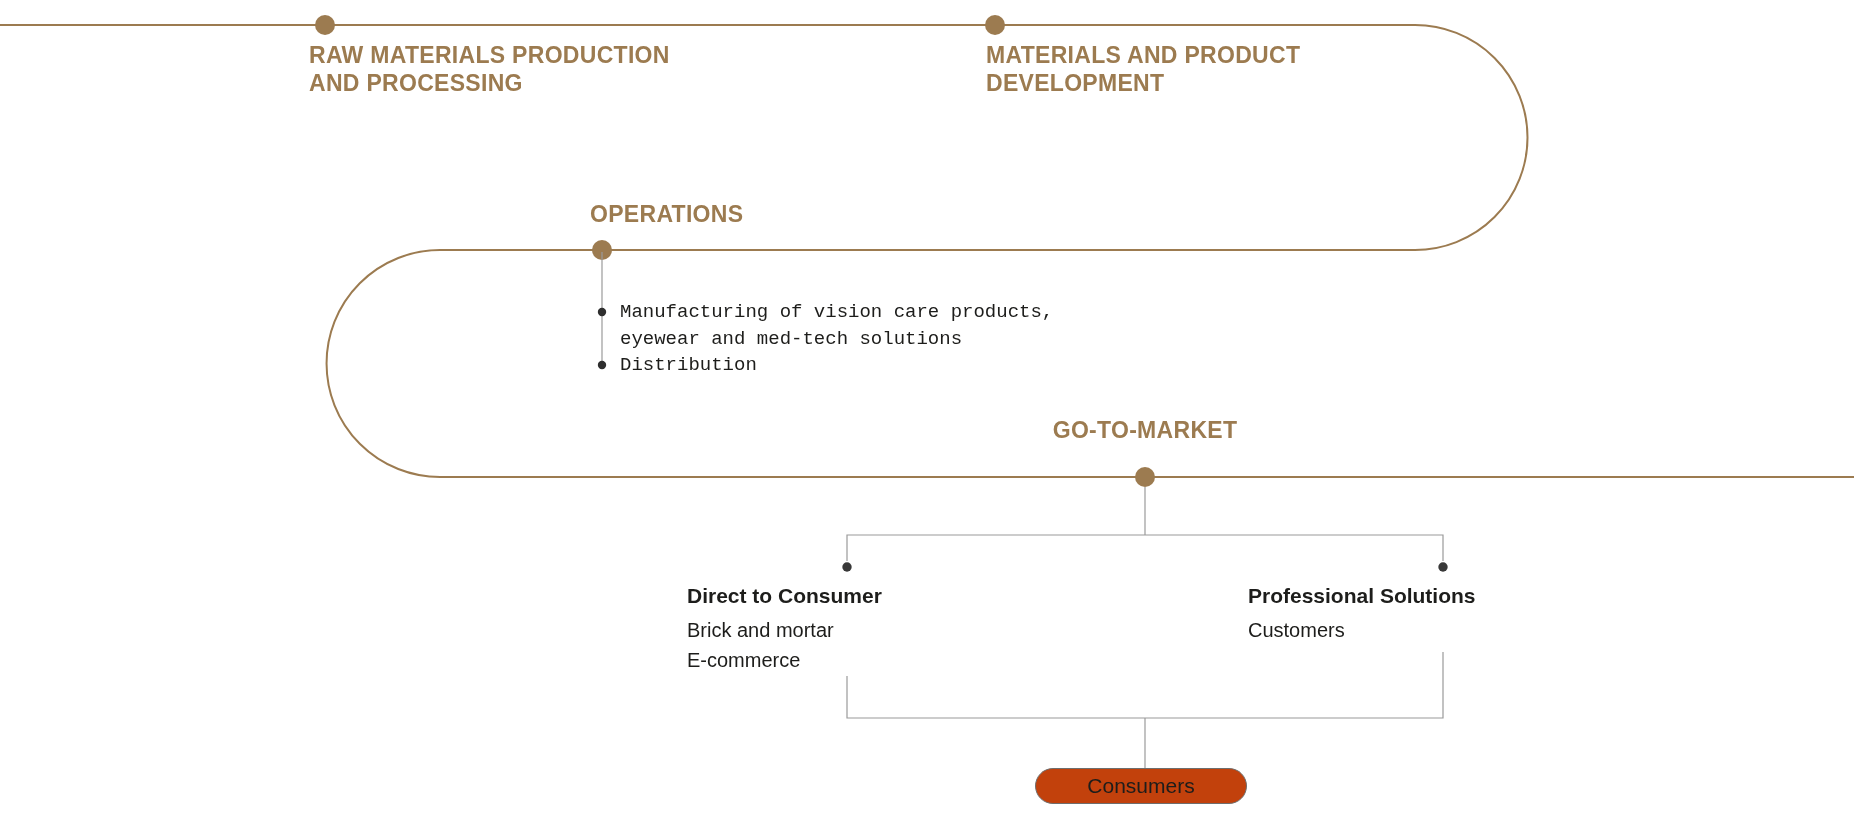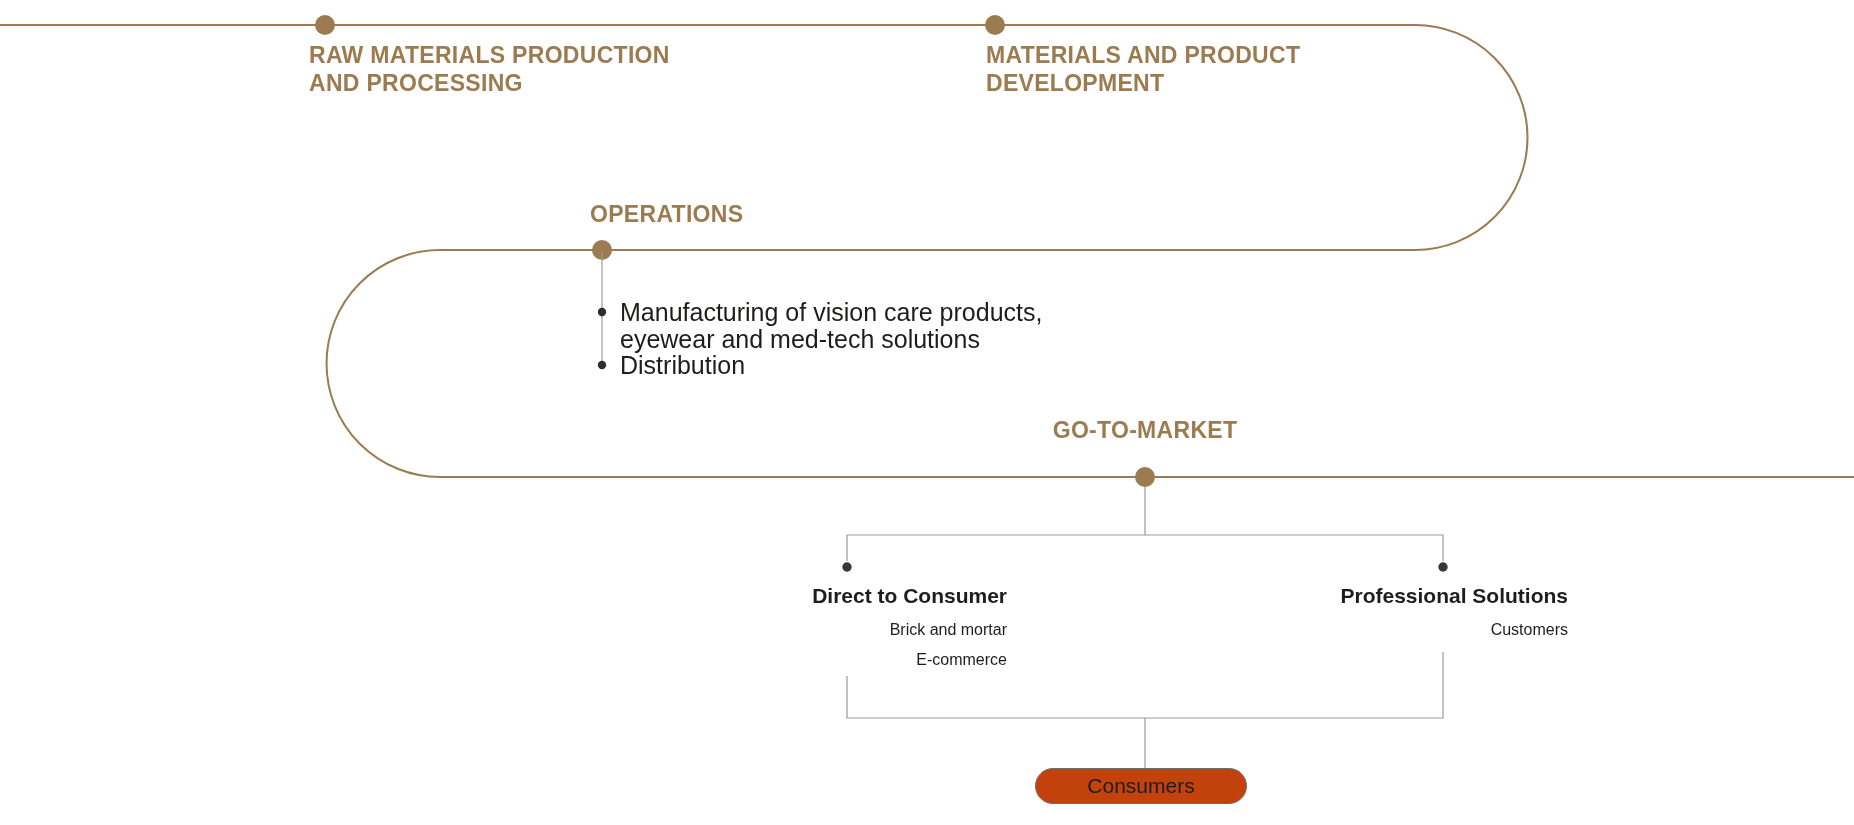--- a/index.html
+++ b/index.html
@@ -33,40 +33,41 @@
   }
   .gtm-heading {
     text-align: center;
     width: 400px;
   }
   .bullets {
     position: absolute;
     left: 620px;
     top: 299px;
     color: #1D1D1B;
-    font-size: 25px;
+    font-size: 19px;
     line-height: 26.5px;
     white-space: nowrap;
+    font-family: Liberation Mono, monospace;
   }
   .channel-block {
     position: absolute;
     top: 583px;
     width: 320px;
-    text-align: right;
+    text-align: left;
     color: #1D1D1B;
     white-space: nowrap;
   }
   .channel-title {
     font-size: 21px;
     font-weight: 700;
     line-height: 25px;
     margin-bottom: 7px;
   }
   .channel-item {
-    font-size: 16px;
+    font-size: 20px;
     font-weight: 400;
     line-height: 30px;
   }
   .consumers-pill {
     position: absolute;
     left: 1035px;
     top: 768px;
     width: 212px;
     height: 36px;
     border: 1.2px solid #6E6E6E;

